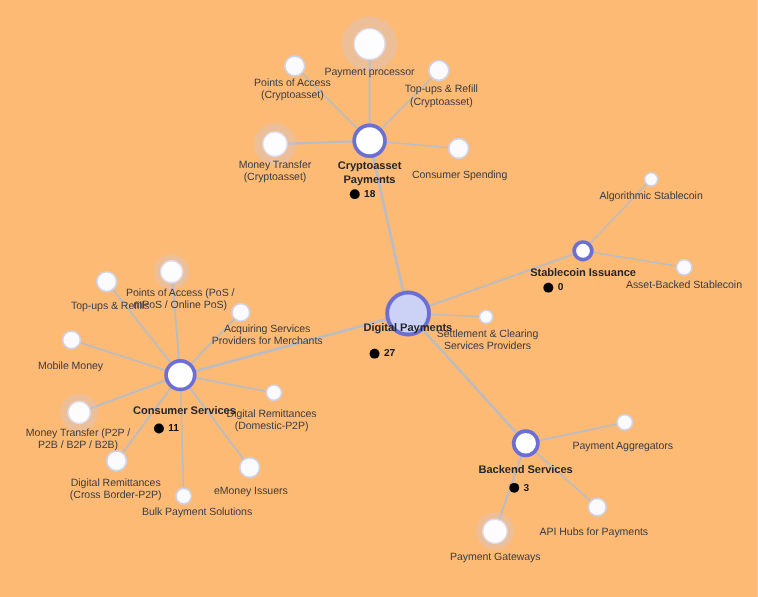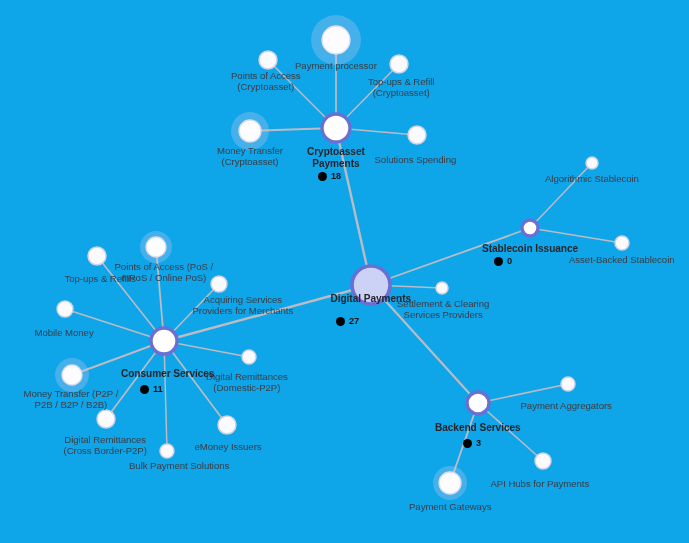--- a/index.html
+++ b/index.html
@@ -7,21 +7,21 @@
     padding: 0;
     background: #f4f5f7;
   }
   body {
     font-family: "Liberation Sans", sans-serif;
   }
   #graph-root {
     position: relative;
     width: 689px;
     height: 543px;
-    background: #0ea5e9;
+    background: #fdba74;
     overflow: hidden;
   }
   #graph-svg {
     position: absolute;
     left: 0;
     top: 0;
     width: 689px;
     height: 543px;
     display: block;
   }
@@ -152,21 +152,21 @@
       </g>
   </svg>
   <div id="labels-layer">
       <div class="label" style="left: 295px; top: 60px;">Payment processor</div>
       <div class="label" style="left: 231px; top: 70px;">Points of Access
 (Cryptoasset)</div>
       <div class="label" style="left: 368px; top: 76px;">Top-ups &amp; Refill
 (Cryptoasset)</div>
       <div class="label" style="left: 217px; top: 145px;">Money Transfer
 (Cryptoasset)</div>
-      <div class="label" style="left: 374.5px; top: 154px;">Solutions Spending</div>
+      <div class="label" style="left: 374.5px; top: 154px;">Consumer Spending</div>
       <div class="label" style="left: 545px; top: 173px;">Algorithmic Stablecoin</div>
       <div class="label" style="left: 569px; top: 254px;">Asset-Backed Stablecoin</div>
       <div class="label" style="left: 397px; top: 298px;">Settlement &amp; Clearing
 Services Providers</div>
       <div class="label" style="left: 114.5px; top: 261px;">Points of Access (PoS /
 mPoS / Online PoS)</div>
       <div class="label" style="left: 64.5px; top: 273px;">Top-ups &amp; Refills</div>
       <div class="label" style="left: 171.5px; top: 294px; margin-left: 21px;">Acquiring Services
 Providers for Merchants</div>
       <div class="label" style="left: 34.5px; top: 327px;">Mobile Money</div>

